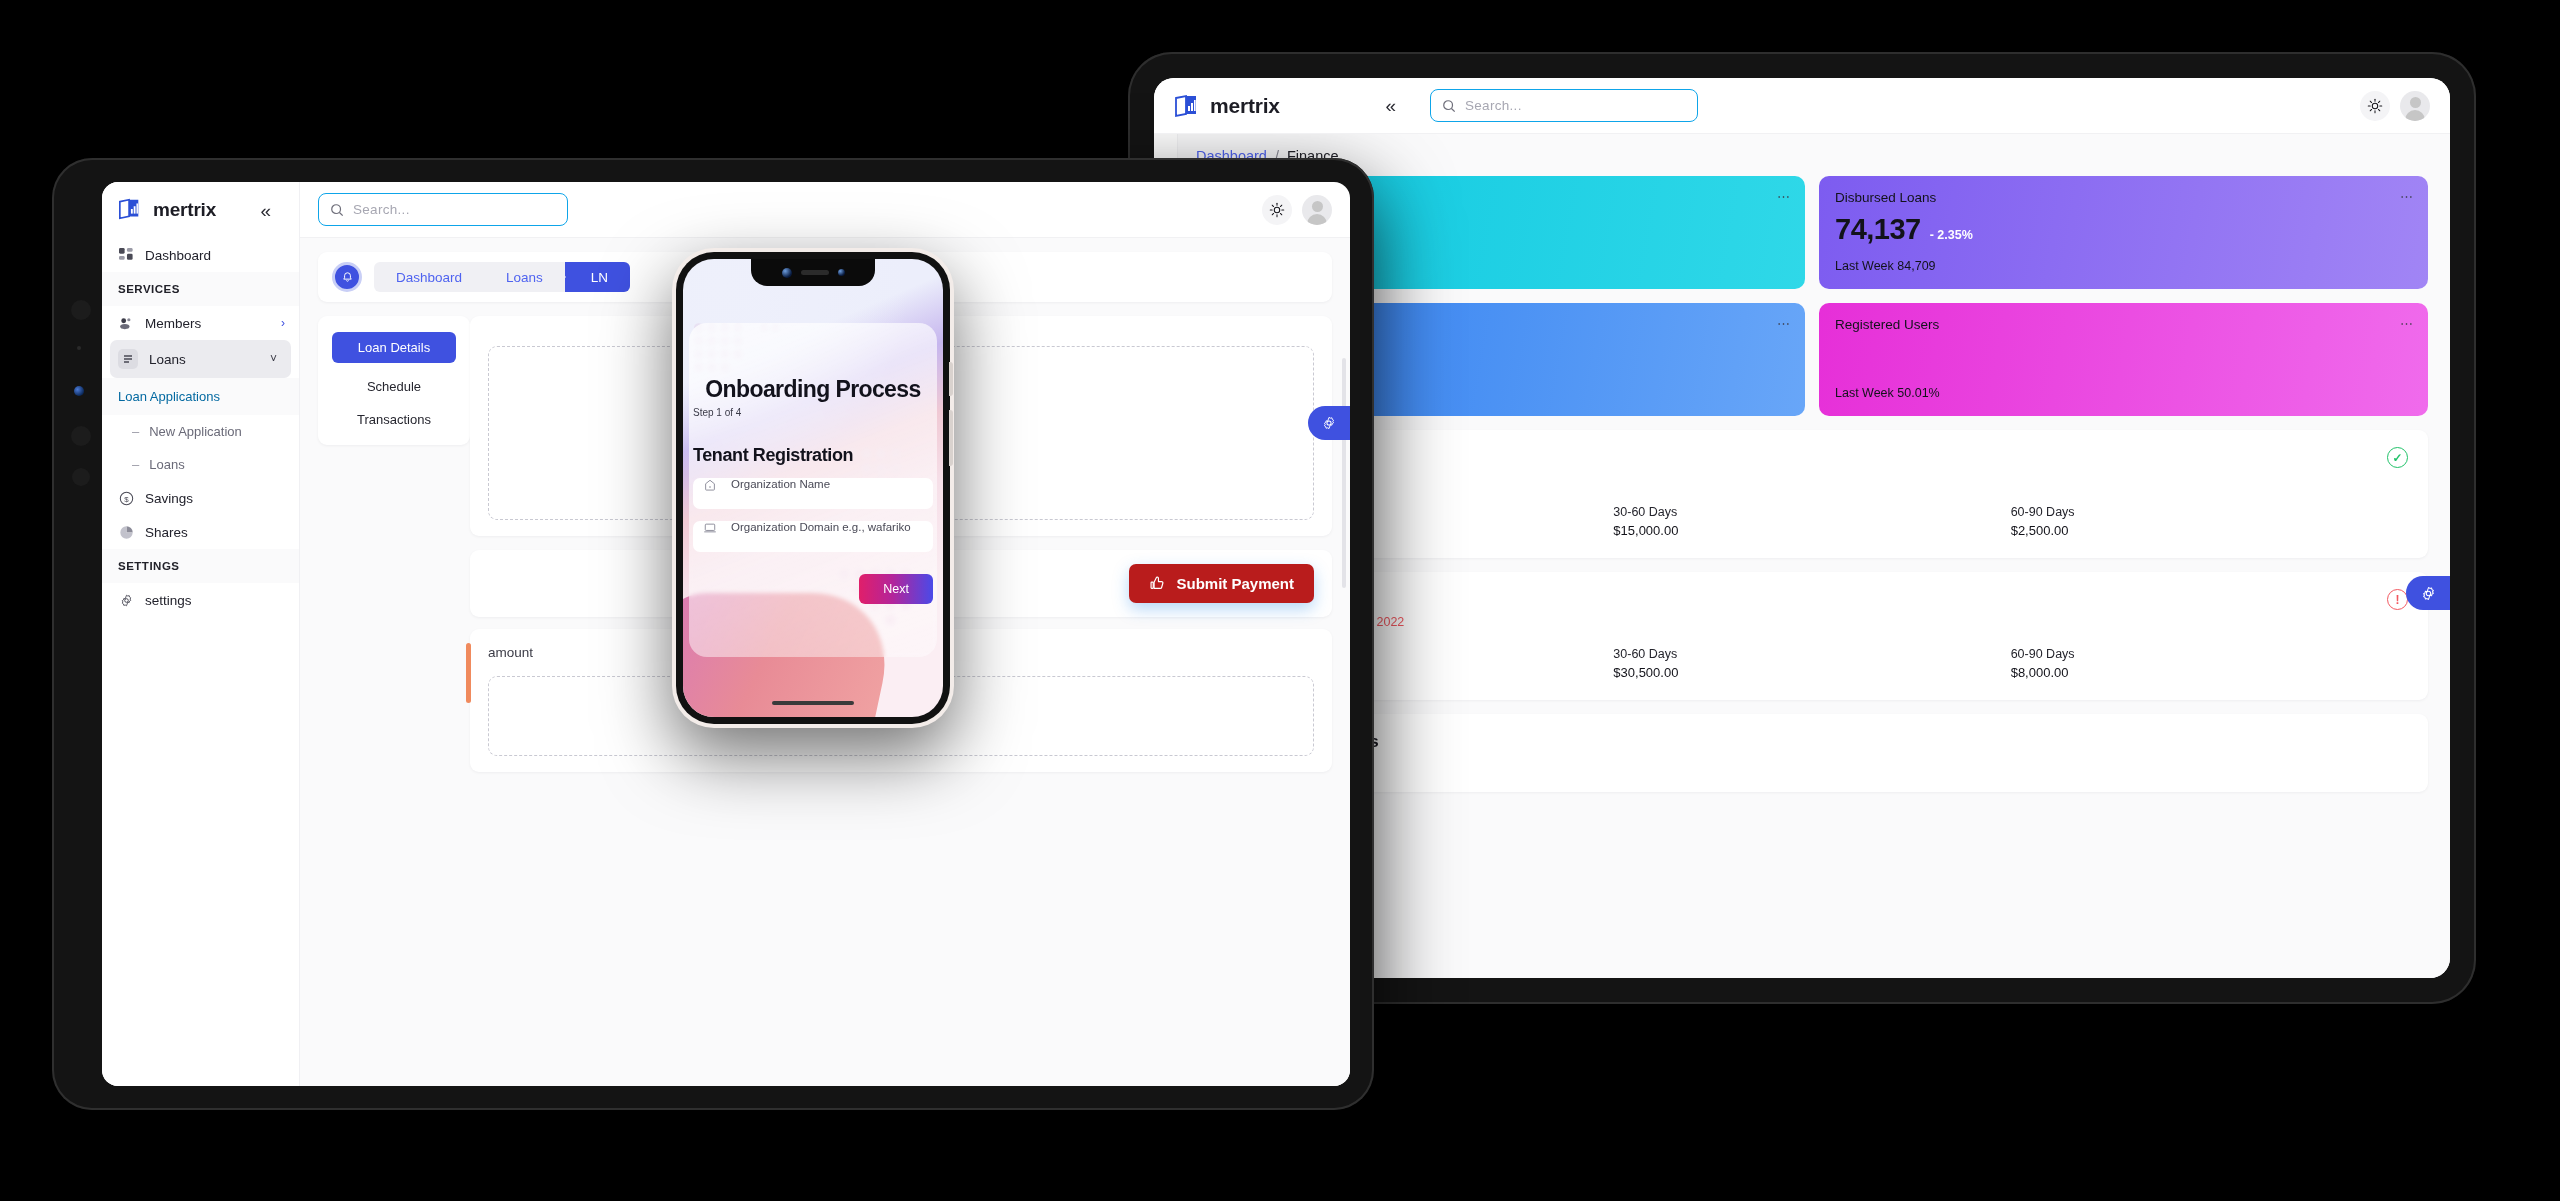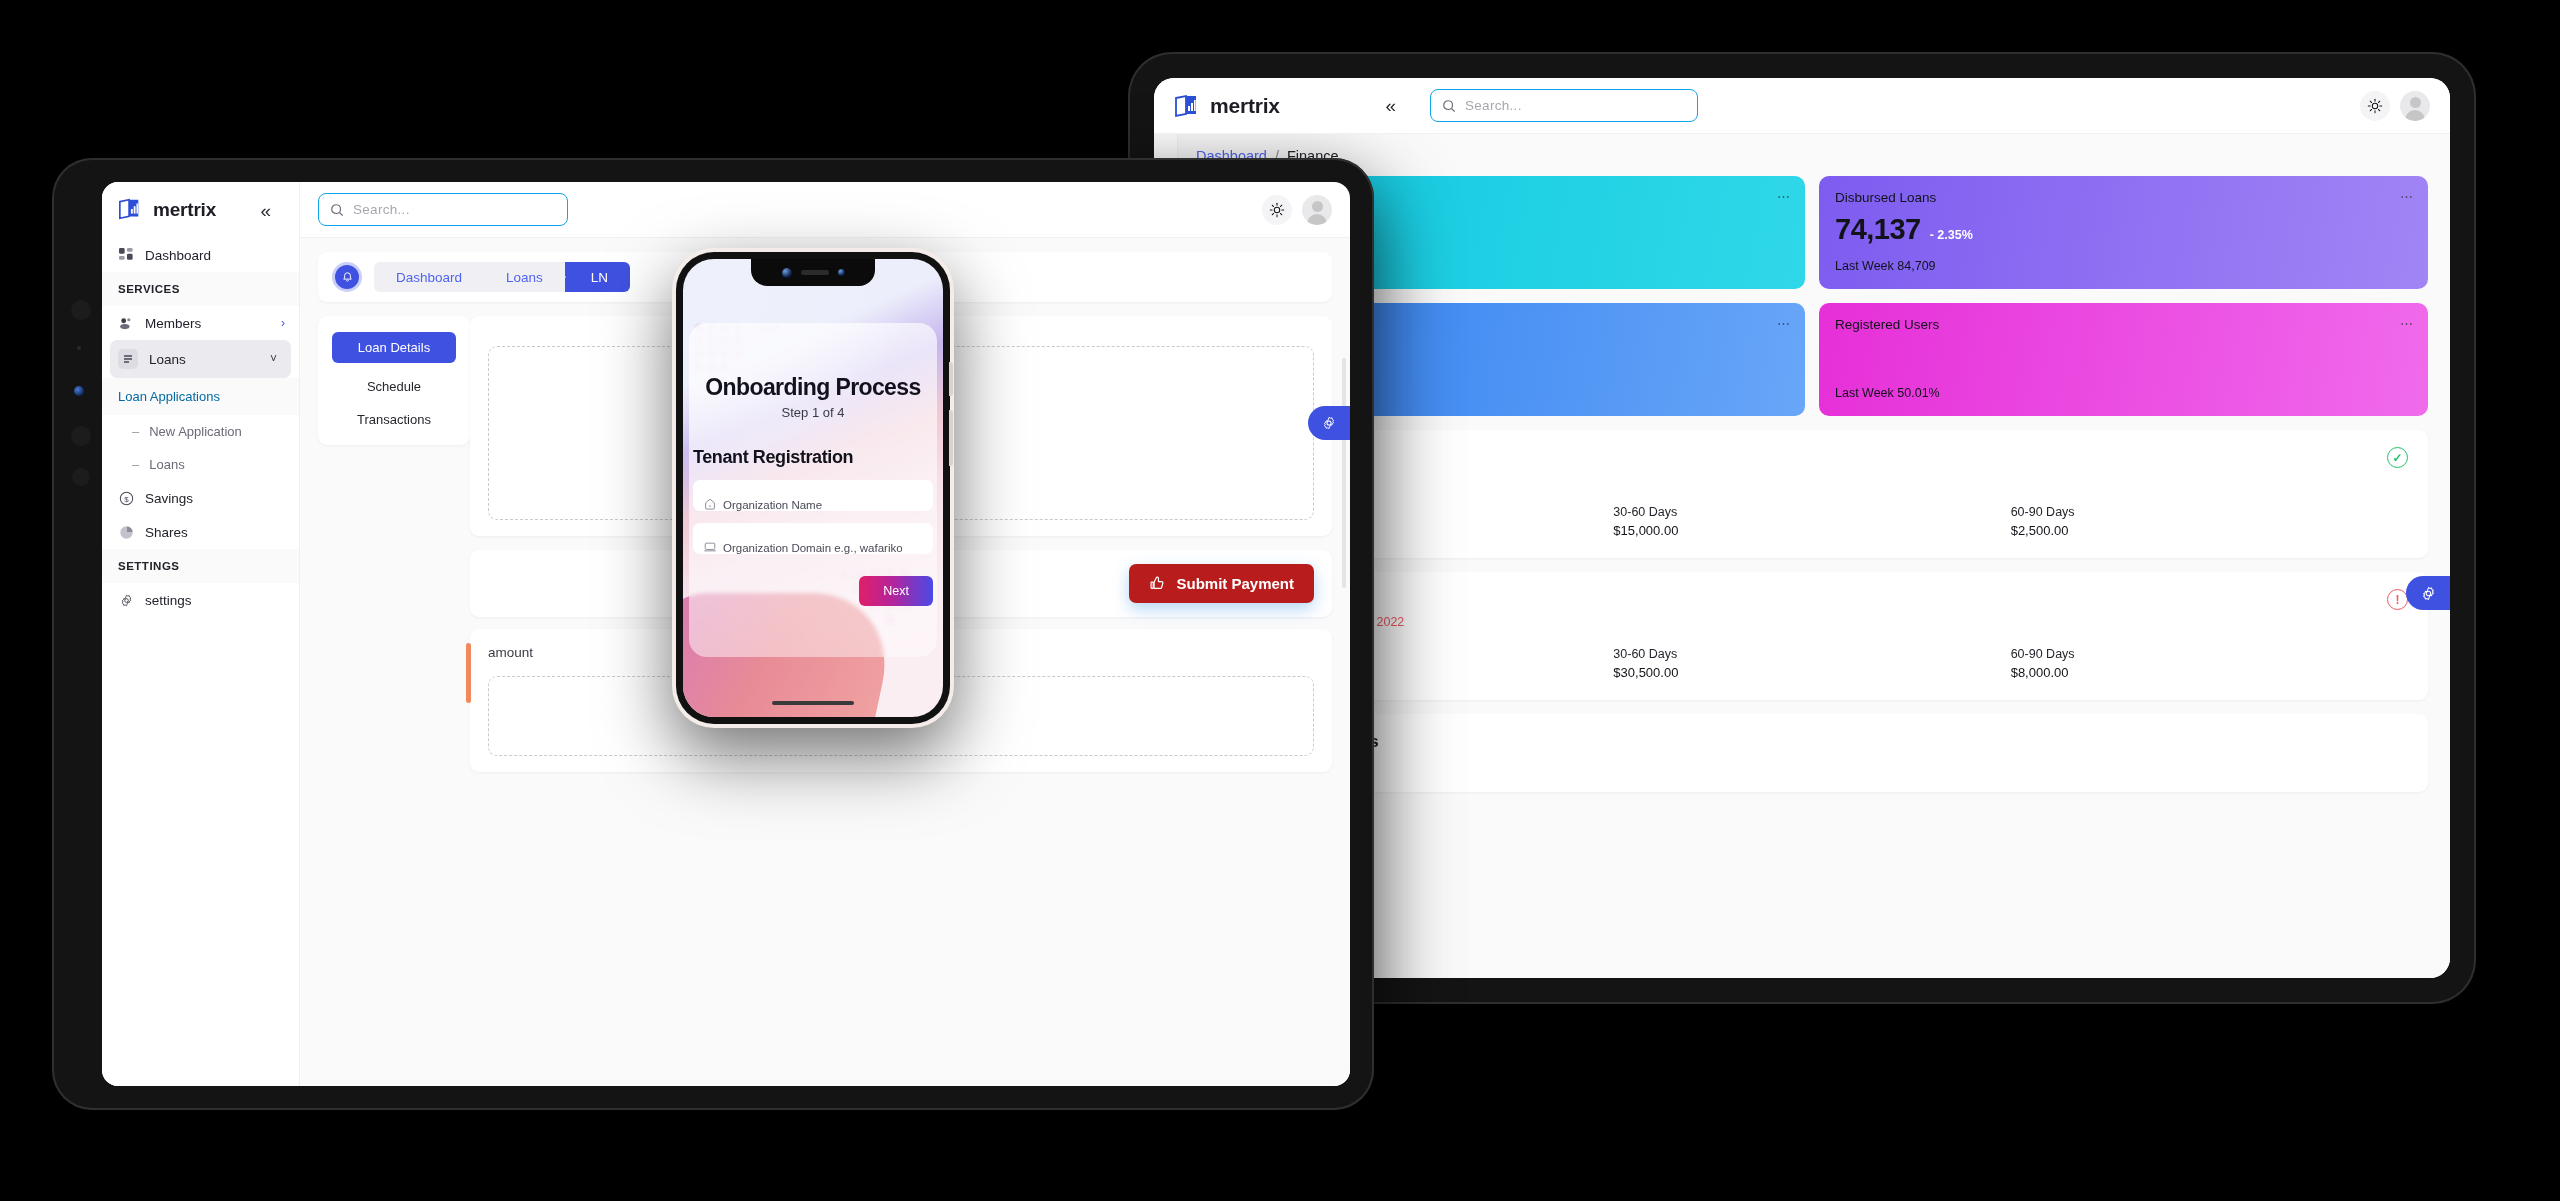--- a/index.html
+++ b/index.html
@@ -190,24 +190,24 @@
     border-radius: 44px 90px 0 0; transform: skewX(-12deg);
   }
   .ph-dots { position:absolute; opacity:.5; }
   .ph-card {
     position:absolute; left: 6px; right: 6px; top: 64px; bottom: 60px;
     background: linear-gradient(160deg, rgba(255,255,255,.72), rgba(255,255,255,.42));
     border-radius: 18px; padding: 0 4px; display:flex; flex-direction:column;
     justify-content:center; backdrop-filter: blur(2px);
   }
   .ph-h1 { font-size: 23px; font-weight: 700; color:#12121c; text-align:center; letter-spacing:-.6px; }
-  .ph-step { font-size: 13px; color:#3a3a48; text-align:center; margin-top: 4px; }
+  .ph-step { font-size: 10px; color:#3a3a48; text-align:left; margin-top: 4px; }
   .ph-h2 { font-size: 18px; font-weight: 700; color:#12121c; margin-top: 27px; letter-spacing:-.4px;}
   .ph-field { height: 31px; background:#fff; border-radius: 7px; margin-top: 12px; display:flex;
-              align-items:flex-end; gap:6px; padding: 0 10px; }
+              align-items:flex-start; gap:14px; padding: 0 10px; }
   .ph-field .fph { font-size: 11.5px; color:#4a4a57; }
   .ph-next { align-self:flex-end; margin-top: 22px; padding: 8px 24px; border-radius: 6px;
              background: linear-gradient(90deg, #e01f6a 0%, #b4249a 45%, #4a4ae8 100%);
              color:#fff; font-size: 12.5px; cursor:pointer; }
   .notch { position:absolute; left:50%; transform:translateX(-50%); top:0; width: 124px; height: 27px;
            background:#0b0b0b; border-radius: 0 0 16px 16px; display:flex; align-items:center;
            justify-content:center; gap: 9px; z-index:4;}
   .cam { width:10px;height:10px;border-radius:50%;
          background: radial-gradient(circle at 32% 30%, #6e9ede, #0a1e44 65%, #050a18);}
   .cam.sm { width: 7px; height:7px; }

